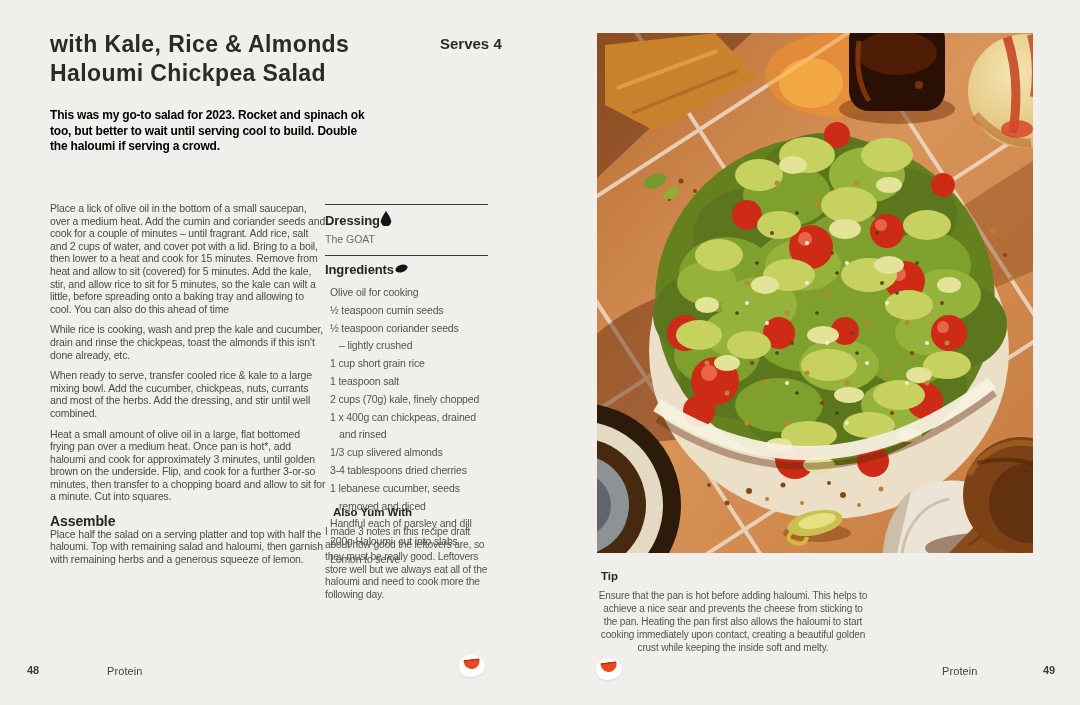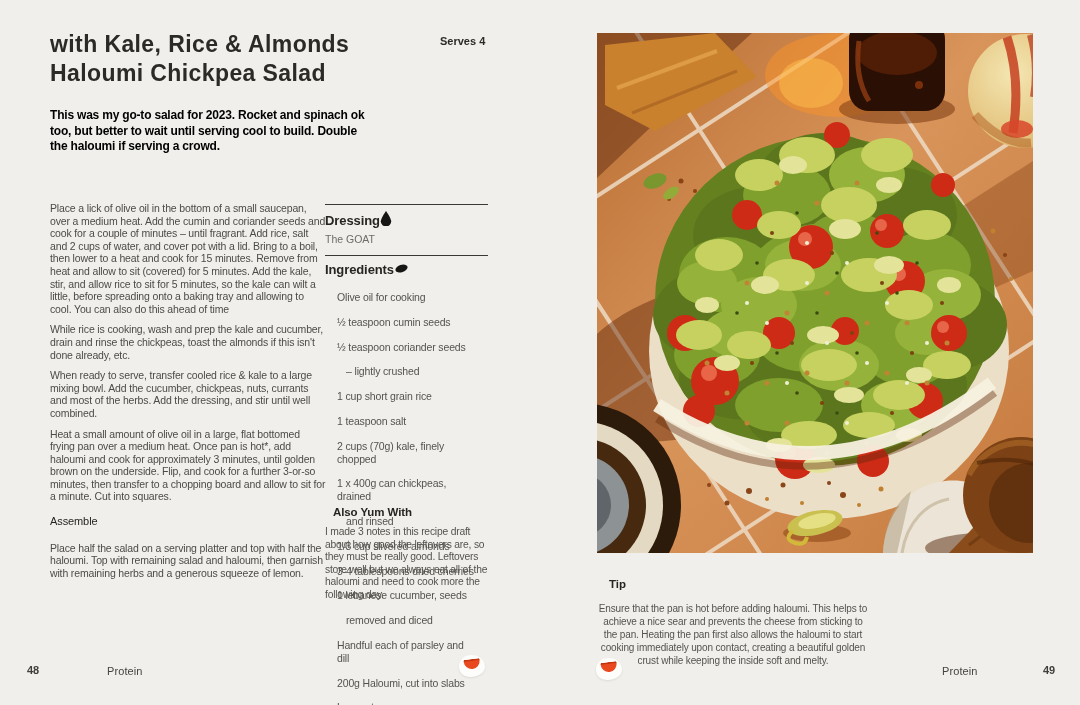--- a/index.html
+++ b/index.html
@@ -9,50 +9,50 @@
     font-family:"Liberation Sans", sans-serif;
     color:#2b2a27;
   }
   .abs{position:absolute;}
   
   .title{
     left:50px;top:30px;width:420px;
     font-size:23px;line-height:1.26;font-weight:bold;
     letter-spacing:0.4px;color:#2b2a27;
   }
-  .serves{left:440px;top:35px;font-size:11px;font-weight:bold;color:#2b2a27;}
+  .serves{left:440px;top:35px;font-size:15px;font-weight:bold;color:#2b2a27;}
   .intro{
     left:50px;top:108px;width:316px;
     font-size:12px;line-height:1.3;font-weight:bold;
     letter-spacing:-0.2px;color:#000000;
   }
   .method{
     left:50px;top:202px;width:276px;
     font-size:10.5px;line-height:12.6px;letter-spacing:-0.15px;
     color:#4c4b47;
   }
   .method p{margin:0 0 8px 0;}
   .subhead{
-    font-size:11px;font-weight:normal;color:#262522;
-    margin:12px 0 14px 0;letter-spacing:-0.1px;
+    font-size:14px;font-weight:bold;color:#262522;
+    margin:12px 0 0 0;letter-spacing:-0.1px;
   }
   
   .sidebar{left:325px;top:204px;width:163px;}
   .rule{height:1px;background:#3a3935;margin:0;}
   .side-head{
     display:flex;align-items:center;
     padding:6px 0 2px 0;
     font-size:13px;font-weight:bold;color:#262522;letter-spacing:-0.1px;
   }
   .side-val{font-size:10.5px;color:#6d6b66;margin:2px 0 10px 0;}
   .ing-list{
     list-style:none;margin:7px 0 0 0;padding:0;
     font-size:10.5px;line-height:12.8px;letter-spacing:-0.15px;color:#55534e;
   }
-  .ing-list li{margin:12px;}
+  .ing-list li{margin:5px;}
   .ing-list li.cont{padding-left:9px;}
   .alsoyum{left:325px;top:498px;width:166px;}
   .alsoyum h4{margin:8px;font-size:11.5px;font-weight:bold;color:#262522;letter-spacing:-0.1px;}
   .alsoyum p{
     margin:8px 0 0 0;font-size:10.3px;line-height:12.5px;
     letter-spacing:-0.2px;color:#55534e;
   }
   
   .pageno{font-size:11px;font-weight:bold;color:#3f3e3a;}
   .sectname{font-size:11px;color:#45443f;letter-spacing:0.1px;}
@@ -72,21 +72,21 @@
   }
   .bowl-orange{
     position:absolute;left:5px;top:4px;width:16px;height:8px;
     background:#e8491f;border-top:2px solid #c2360f;
     border-radius:1px 1px 10px 10px;transform:rotate(-7deg);
   }
   
   .photo{left:597px;top:33px;width:436px;height:520px;overflow:hidden;}
   .photo svg{display:block;}
   .tip{left:597px;top:566px;width:272px;}
-  .tip h4{margin:12px;font-size:11.5px;font-weight:bold;color:#262522;}
+  .tip h4{margin:4px;font-size:11.5px;font-weight:bold;color:#262522;}
   .tip p{margin:7px 0 0 0;font-size:10px;line-height:13px;letter-spacing:-0.15px;color:#55534e;text-align:center;}
 </style>
 </head>
 <body>
 
 <div class="abs title">
   <div>with Kale, Rice &amp; Almonds</div>
   <div>Haloumi Chickpea Salad</div>
 </div>
 

